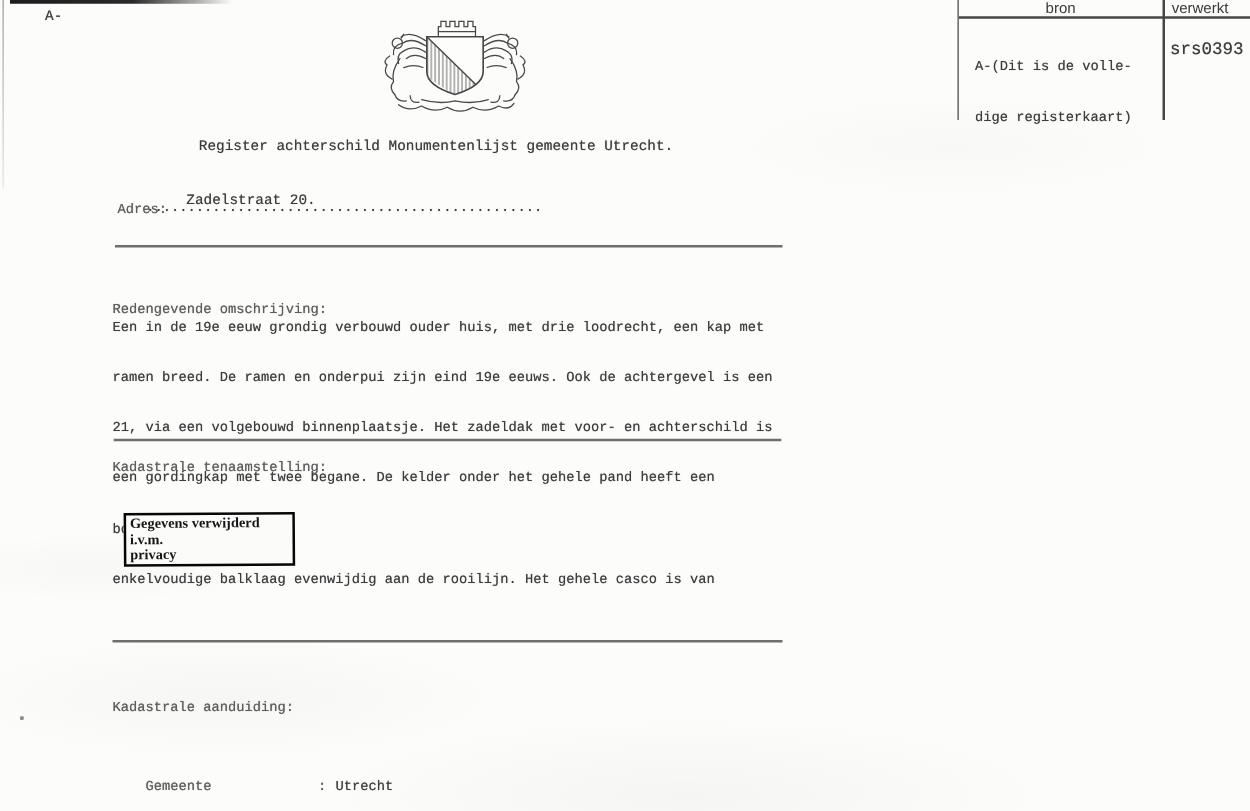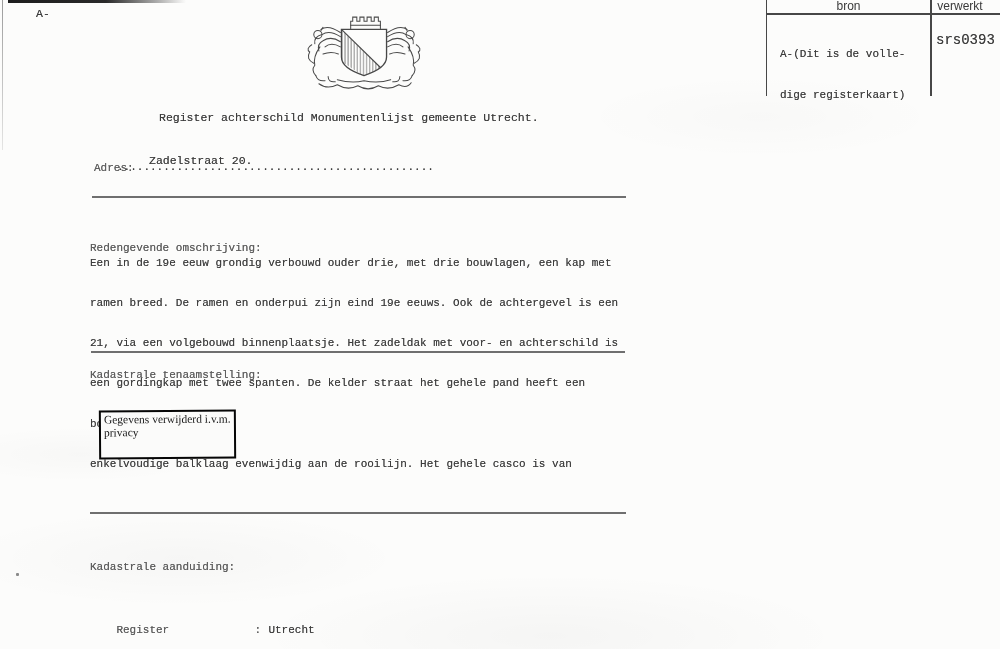--- a/index.html
+++ b/index.html
@@ -31,24 +31,24 @@
   .rt-bron{left:13px;top:21px;line-height:13.5px;}
   .rt-verwerkt{left:169px;top:32px;font-size:14px;}
   
   .art-top{left:8px;top:0;width:178px;height:3px;
            background:linear-gradient(to right,#1d1d1d 0%,#2a2a2a 55%,rgba(40,40,40,0.35) 85%,transparent 100%);}
   .art-left{left:2px;top:0;width:1.3px;height:150px;
             background:linear-gradient(to bottom,rgba(60,60,60,0.5),rgba(60,60,60,0.12));}
   .art-dot{left:16px;top:573px;width:3px;height:3px;background:#8a8a8a;border-radius:1px;}
   
   .privacy-box{left:99px;top:410px;width:128px;border:2.5px solid #060606;
-               padding:1px 2px 19px 3px;background:#fbfbfa;
+               padding:1px 2px 0 3px;background:#fbfbfa;
                font-family:"Liberation Serif","DejaVu Serif",serif;
                font-size:11.5px;line-height:12.5px;color:#151515;
-               transform:rotate(-0.4deg);}
+               transform:rotate(-0.4deg);font-weight:bold;}
   
   .para{line-height:13.4px;}
   
   .kv-row{line-height:13.3px;margin-top:12px;}
   .kv-label{display:inline-block;width:138px;}
   .kv-sep{display:inline-block;width:14px;}
   svg .ln{fill:none;stroke:#4a4a4a;stroke-width:1;stroke-linecap:round;}
 </style>
 </head>
 <body>
@@ -127,39 +127,39 @@
 <div class="abs mono mono-lg" style="left:159px;top:111px;">Register achterschild Monumentenlijst gemeente Utrecht.</div>
 
 <div class="abs mono mono-lg" style="left:149px;top:154px;">Zadelstraat 20.</div>
 <div class="abs mono faint" style="left:94px;top:162px;">Adres:</div>
 <div class="abs mono" style="left:117px;top:161px;">................................................</div>
 
 <div class="abs rule" style="left:92px;top:196px;width:534px;"></div>
 
 <div class="abs mono faint" style="left:90px;top:210px;margin-top:32px;">Redengevende omschrijving:</div>
 <div class="abs mono para" style="left:90px;top:230px;">
-  <div>Een in de 19e eeuw grondig verbouwd ouder drie, met drie bouwlagen, een kap met</div>
+  <div>Een in de 19e eeuw grondig verbouwd ouder huis, met drie loodrecht, een kap met</div>
   <div>ramen breed. De ramen en onderpui zijn eind 19e eeuws. Ook de achtergevel is een</div>
   <div>21, via een volgebouwd binnenplaatsje. Het zadeldak met voor- en achterschild is</div>
-  <div>een gordingkap met twee spanten. De kelder straat het gehele pand heeft een</div>
+  <div>een gordingkap met twee begane. De kelder onder het gehele pand heeft een</div>
   <div>bouwhistorisch belang.</div>
   <div>enkelvoudige balklaag evenwijdig aan de rooilijn. Het gehele casco is van</div>
 </div>
 
 <div class="abs rule" style="left:91px;top:351px;width:534px;"></div>
 
 <div class="abs mono faint" style="left:90px;top:369px;font-family:Liberation Mono, monospace;">Kadastrale tenaamstelling:</div>
 
 <div class="abs privacy-box">
   <div>Gegevens verwijderd i.v.m.</div>
   <div>privacy</div>
 </div>
 
 <div class="abs rule" style="left:90px;top:512px;width:536px;"></div>
 
 <div class="abs mono" style="left:90px;top:525px;">
   <div class="kv-row faint">Kadastrale aanduiding:</div>
   <div class="kv-row">
-    <span class="kv-label faint">Register</span><span class="kv-sep faint">:</span><span>Utrecht</span>
+    <span class="kv-label faint">Gemeente</span><span class="kv-sep faint">:</span><span>Utrecht</span>
   </div>
   
   
 </div>
 
 </body></html>

